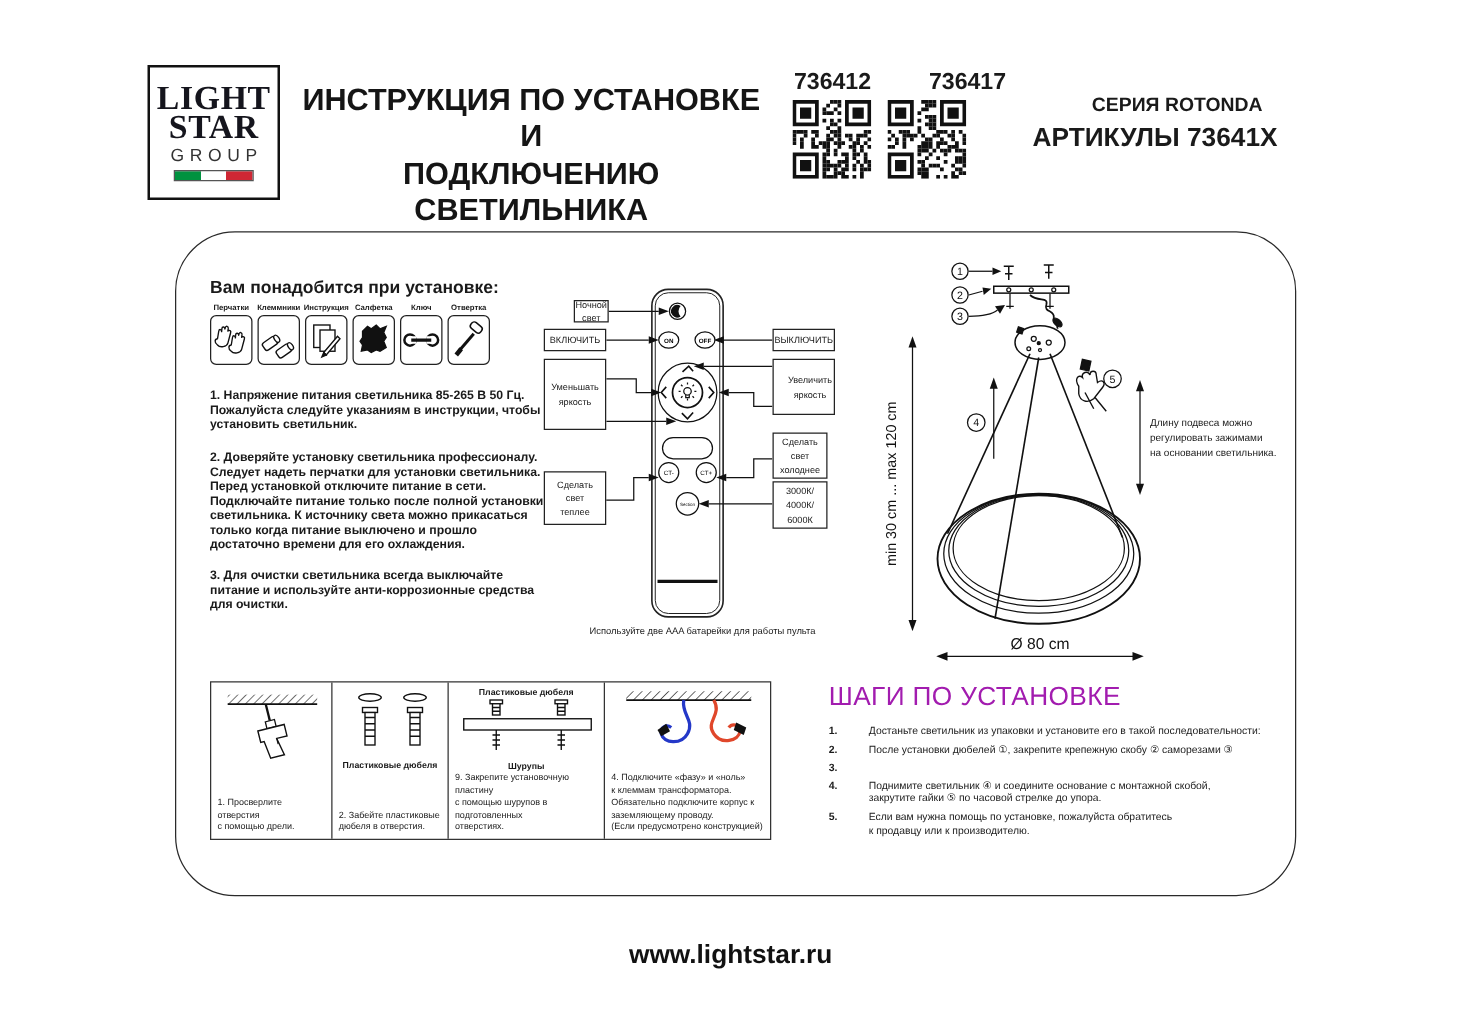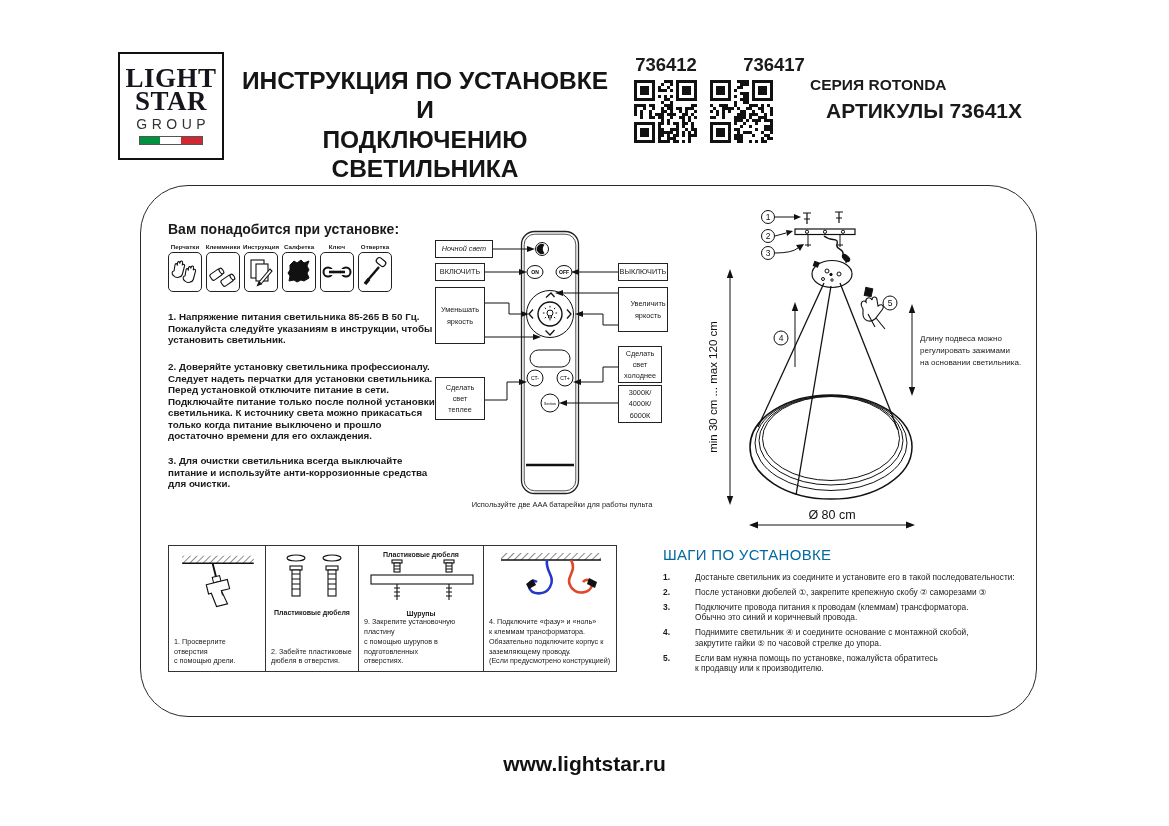--- a/index.html
+++ b/index.html
@@ -16,21 +16,21 @@
     display:flex;flex-direction:column;align-items:center;justify-content:center;background:#fff;}
   .logo-l1,.logo-l2{font-family:"Liberation Serif","DejaVu Serif",serif;font-weight:bold;
     font-size:27px;line-height:0.82;letter-spacing:0.5px;color:#15151d;}
   .logo-l3{font-size:14px;letter-spacing:4.5px;margin-top:4px;color:#333;text-indent:4.5px;}
   .logo-flag{width:62px;height:7px;margin-top:4px;border:1px solid #555;
     background:linear-gradient(to right,var(--flag-green) 0 33%,var(--flag-white) 33% 66%,var(--flag-red) 66% 100%);}
   .doc-title{left:232px;top:66px;width:386px;text-align:center;font-weight:bold;
     font-size:24.5px;line-height:1.2;white-space:pre-line;color:#151515;}
   .qr-label{width:64px;text-align:center;font-weight:bold;font-size:18.5px;top:54px;}
   .qr{width:63px;height:63px;top:80px;}
-  .series{left:810px;top:76px;width:200px;text-align:left;font-weight:bold;font-size:15.5px;}
+  .series{left:810px;top:76px;width:200px;text-align:right;font-weight:bold;font-size:15.5px;}
   .articles{left:798px;top:99px;width:224px;text-align:right;font-weight:bold;font-size:21px;}
 
   
   .panel{left:140px;top:185px;width:895px;height:530px;border:1.6px solid #2a2a2a;border-radius:48px;background:#fff;}
 
   .prep-heading{left:168px;top:221px;font-size:14px;font-weight:bold;}
   .tools-row{left:168px;top:243px;display:flex;gap:4px;}
   .tool{width:34px;display:flex;flex-direction:column;align-items:center;}
   .tool-label{font-size:6.2px;font-weight:bold;height:9px;white-space:nowrap;}
   .tool-box{width:34px;height:40px;border:1.3px solid #222;border-radius:5px;background:#fff;
@@ -52,21 +52,21 @@
 
   
   .mount-table{left:168px;top:545px;width:449px;height:127px;border:1.2px solid #333;display:flex;box-sizing:border-box;background:#fff;}
   .mcell{position:relative;box-sizing:border-box;border-right:1.2px solid #333;display:flex;flex-direction:column;align-items:center;padding:5px 5px 5px 5px;}
   .mcell:last-child{border-right:none;}
   .mcell-caption{margin-top:auto;align-self:flex-start;font-size:7.2px;line-height:1.35;white-space:pre-line;}
   .mcell-label{font-size:7px;font-weight:bold;text-align:center;}
 
   
   .install{left:663px;top:546px;width:362px;}
-  .install-heading{font-size:15px;font-weight:400;letter-spacing:0.3px;margin-bottom:9px;color:#0369a1;}
+  .install-heading{font-size:21px;font-weight:400;letter-spacing:0.3px;margin-bottom:9px;color:#a21caf;}
   .step-row{display:flex;margin-bottom:4px;}
   .step-num{width:14px;margin-right:18px;font-size:8.4px;font-weight:bold;flex:none;}
   .step-text{font-size:8.3px;line-height:1.3;white-space:pre-line;}
 
   .footer-url{left:0;top:752px;width:100%;text-align:center;font-size:21px;font-weight:bold;color:#111;}
 
   svg text{font-family:"Liberation Sans","DejaVu Sans",sans-serif;}
 </style>
 </head>
 <body>
@@ -509,21 +509,21 @@
       <polygon points="145,89 153,86 153,92" fill="#111" stroke="none"></polygon>
     <path d="M53,175 H77 V157 H89"></path>  
       <polygon points="97,157 89,154 89,160" fill="#111" stroke="none"></polygon>
     <path d="M151,157 H173 V142 H188"></path>
       <polygon points="143,157 151,154 151,160" fill="#111" stroke="none"></polygon>
     <path d="M137,178 H188"></path>         
       <polygon points="129,178 137,175 137,181" fill="#111" stroke="none"></polygon>
   </g>
 </svg>
 
-<div class="abs callout" style="left:435px;top:240px;width:58px;height:18px;font-style:italic;">Ночной свет</div>
+<div class="abs callout" style="left:459px;top:240px;width:28px;height:18px;">Ночной свет</div>
 <div class="abs callout" style="left:435px;top:263px;width:50px;height:18px;">ВКЛЮЧИТЬ</div>
 <div class="abs callout" style="left:435px;top:287px;width:50px;height:57px;">Уменьшать
 яркость</div>
 <div class="abs callout" style="left:435px;top:377px;width:50px;height:43px;">Сделать
 свет
 теплее</div>
 <div class="abs callout" style="left:618px;top:263px;width:50px;height:18px;">ВЫКЛЮЧИТЬ</div>
 <div class="abs callout" style="left:618px;top:287px;width:50px;height:45px;padding-left:10px;">Увеличить
 яркость</div>
 <div class="abs callout" style="left:618px;top:346px;width:44px;height:37px;">Сделать
@@ -697,30 +697,28 @@
 заземляющему проводу.
 (Если предусмотрено конструкцией)</div>
   </div>
 </div>
 
 <div class="abs install">
   <div class="install-heading">ШАГИ ПО УСТАНОВКЕ</div>
   <div id="install-steps">
       <div class="step-row">
         <div class="step-num">1.</div>
-        <div class="step-text">Достаньте светильник из соедините и установите его в такой последовательности:</div>
+        <div class="step-text">Достаньте светильник из упаковки и установите его в такой последовательности:</div>
       </div>
       <div class="step-row">
         <div class="step-num">2.</div>
         <div class="step-text">После установки дюбелей ①, закрепите крепежную скобу ② саморезами ③</div>
       </div>
       <div class="step-row">
         <div class="step-num">3.</div>
-        <div class="step-text">Подключите провода питания к проводам (клеммам) трансформатора.
-Обычно это синий и коричневый провода.</div>
       </div>
       <div class="step-row">
         <div class="step-num">4.</div>
         <div class="step-text">Поднимите светильник ④ и соедините основание с монтажной скобой,
 закрутите гайки ⑤ по часовой стрелке до упора.</div>
       </div>
       <div class="step-row">
         <div class="step-num">5.</div>
         <div class="step-text">Если вам нужна помощь по установке, пожалуйста обратитесь
 к продавцу или к производителю.</div>

